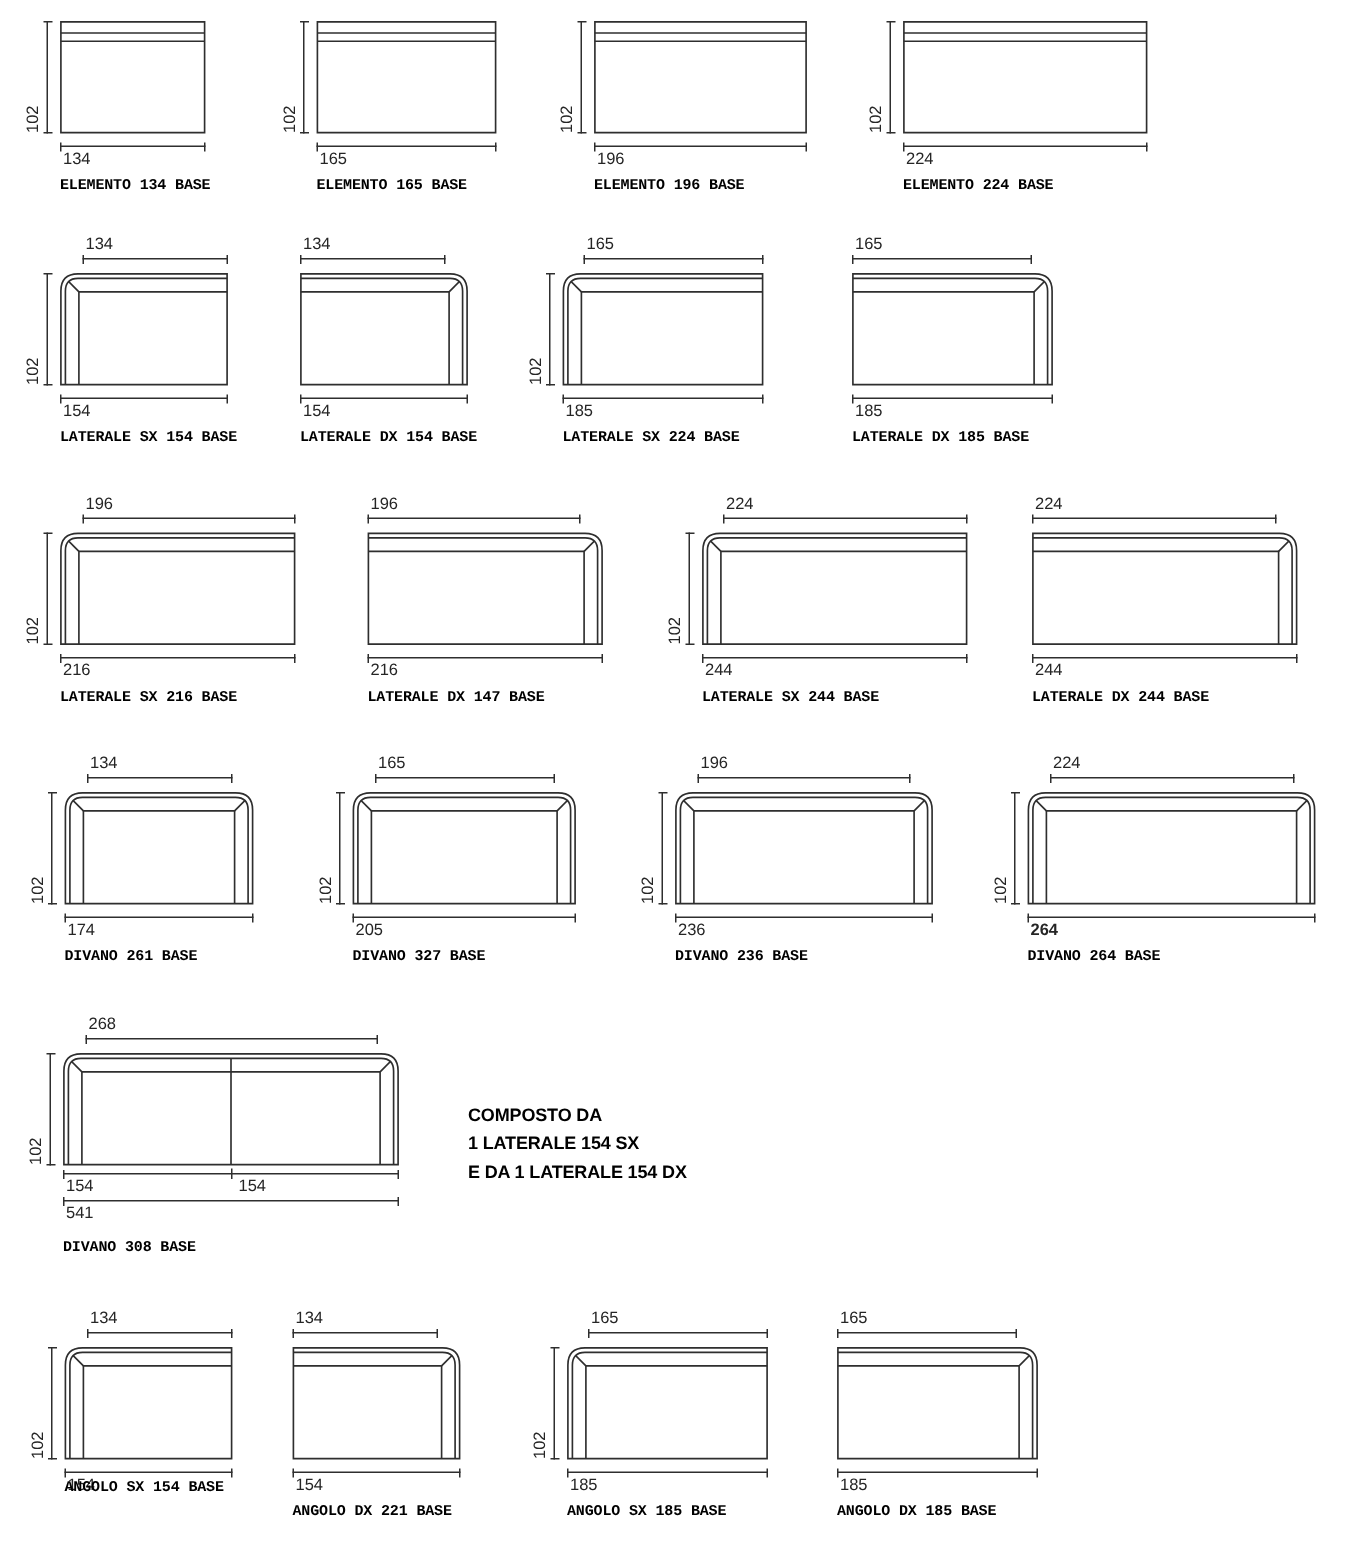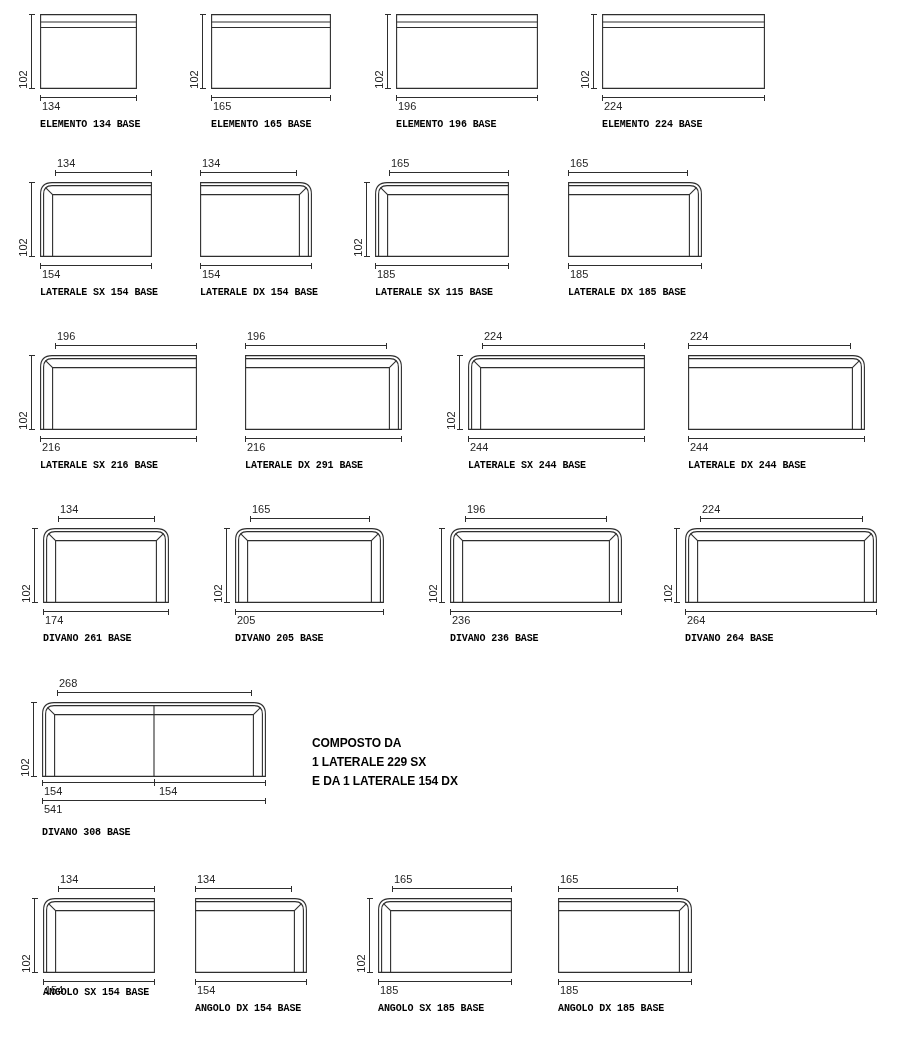--- a/index.html
+++ b/index.html
@@ -111,21 +111,21 @@
         <svg class="draw" width="134" height="75">
           <path d="M 0.6,74.4 L 0.6,12 Q 0.6,0.6 12,0.6 L 133.4,0.6 L 133.4,74.4 Z" fill="none" stroke="#2e2e2e" stroke-width="1.1"></path>
           <path d="M 3.6,74.4 L 3.6,12 Q 3.6,3.6 12,3.6 L 133.4,3.6" fill="none" stroke="#2e2e2e" stroke-width="1.1"></path>
           <path d="M 12.6,74.4 L 12.6,12.6 L 133.4,12.6" fill="none" stroke="#2e2e2e" stroke-width="1.1"></path>
           <path d="M 5.800000000000001,5.800000000000001 L 12.6,12.6" fill="none" stroke="#2e2e2e" stroke-width="1.1"></path>
         </svg>
         <div class="vdim" style="left: -9px; top: 0px; height: 75px;"></div>
         <div class="hnum">102</div>
         <div class="dimline" style="left: 0px; top: 83px; width: 134px;"></div>
         <div class="dimnum" style="left: 2px; top: 86px;">185</div>
-        <div class="mlabel" style="left: 0px; top: 104px;">LATERALE SX 115 BASE</div>
+        <div class="mlabel" style="left: 0px; top: 104px;">LATERALE SX 224 BASE</div>
       </div>
       <div class="module" style="left: 568px; top: 182px; width: 134px; height: 75px;">
         <div class="dimline" style="left: 0px; top: -10px; width: 120px;"></div>
         <div class="dimnum" style="left: 2px; top: -25px;">165</div>
         <svg class="draw" width="134" height="75">
           <path d="M 133.4,74.4 L 133.4,12 Q 133.4,0.6 122,0.6 L 0.6,0.6 L 0.6,74.4 Z" fill="none" stroke="#2e2e2e" stroke-width="1.1"></path>
           <path d="M 130.4,74.4 L 130.4,12 Q 130.4,3.6 122,3.6 L 0.6,3.6" fill="none" stroke="#2e2e2e" stroke-width="1.1"></path>
           <path d="M 121.4,74.4 L 121.4,12.6 L 0.6,12.6" fill="none" stroke="#2e2e2e" stroke-width="1.1"></path>
           <path d="M 128.20000000000002,5.800000000000001 L 121.4,12.6" fill="none" stroke="#2e2e2e" stroke-width="1.1"></path>
         </svg>
@@ -152,21 +152,21 @@
         <div class="dimline" style="left: 0px; top: -10px; width: 142px;"></div>
         <div class="dimnum" style="left: 2px; top: -25px;">196</div>
         <svg class="draw" width="157" height="75">
           <path d="M 156.4,74.4 L 156.4,12 Q 156.4,0.6 145,0.6 L 0.6,0.6 L 0.6,74.4 Z" fill="none" stroke="#2e2e2e" stroke-width="1.1"></path>
           <path d="M 153.4,74.4 L 153.4,12 Q 153.4,3.6 145,3.6 L 0.6,3.6" fill="none" stroke="#2e2e2e" stroke-width="1.1"></path>
           <path d="M 144.4,74.4 L 144.4,12.6 L 0.6,12.6" fill="none" stroke="#2e2e2e" stroke-width="1.1"></path>
           <path d="M 151.20000000000002,5.800000000000001 L 144.4,12.6" fill="none" stroke="#2e2e2e" stroke-width="1.1"></path>
         </svg>
         <div class="dimline" style="left: 0px; top: 83px; width: 157px;"></div>
         <div class="dimnum" style="left: 2px; top: 86px;">216</div>
-        <div class="mlabel" style="left: 0px; top: 104px;">LATERALE DX 291 BASE</div>
+        <div class="mlabel" style="left: 0px; top: 104px;">LATERALE DX 147 BASE</div>
       </div>
       <div class="module" style="left: 468px; top: 355px; width: 177px; height: 75px;">
         <div class="dimline" style="left: 14px; top: -10px; width: 163px;"></div>
         <div class="dimnum" style="left: 16px; top: -25px;">224</div>
         <svg class="draw" width="177" height="75">
           <path d="M 0.6,74.4 L 0.6,12 Q 0.6,0.6 12,0.6 L 176.4,0.6 L 176.4,74.4 Z" fill="none" stroke="#2e2e2e" stroke-width="1.1"></path>
           <path d="M 3.6,74.4 L 3.6,12 Q 3.6,3.6 12,3.6 L 176.4,3.6" fill="none" stroke="#2e2e2e" stroke-width="1.1"></path>
           <path d="M 12.6,74.4 L 12.6,12.6 L 176.4,12.6" fill="none" stroke="#2e2e2e" stroke-width="1.1"></path>
           <path d="M 5.800000000000001,5.800000000000001 L 12.6,12.6" fill="none" stroke="#2e2e2e" stroke-width="1.1"></path>
         </svg>
@@ -212,21 +212,21 @@
           <path d="M 0.6,74.4 L 0.6,12 Q 0.6,0.6 12,0.6 L 137,0.6 Q 148.4,0.6 148.4,12 L 148.4,74.4 Z" fill="none" stroke="#2e2e2e" stroke-width="1.1"></path>
           <path d="M 3.6,74.4 L 3.6,12 Q 3.6,3.6 12,3.6 L 137,3.6 Q 145.4,3.6 145.4,12 L 145.4,74.4" fill="none" stroke="#2e2e2e" stroke-width="1.1"></path>
           <path d="M 12.6,74.4 L 12.6,12.6 L 136.4,12.6 L 136.4,74.4" fill="none" stroke="#2e2e2e" stroke-width="1.1"></path>
           <path d="M 5.800000000000001,5.800000000000001 L 12.6,12.6" fill="none" stroke="#2e2e2e" stroke-width="1.1"></path>
           <path d="M 143.20000000000002,5.800000000000001 L 136.4,12.6" fill="none" stroke="#2e2e2e" stroke-width="1.1"></path>
         </svg>
         <div class="vdim" style="left: -9px; top: 0px; height: 75px;"></div>
         <div class="hnum">102</div>
         <div class="dimline" style="left: 0px; top: 83px; width: 149px;"></div>
         <div class="dimnum" style="left: 2px; top: 86px;">205</div>
-        <div class="mlabel" style="left: 0px; top: 104px;">DIVANO 205 BASE</div>
+        <div class="mlabel" style="left: 0px; top: 104px;">DIVANO 327 BASE</div>
       </div>
       <div class="module" style="left: 450px; top: 528px; width: 172px; height: 75px;">
         <div class="dimline" style="left: 15px; top: -10px; width: 142px;"></div>
         <div class="dimnum" style="left: 17px; top: -25px;">196</div>
         <svg class="draw" width="172" height="75">
           <path d="M 0.6,74.4 L 0.6,12 Q 0.6,0.6 12,0.6 L 160,0.6 Q 171.4,0.6 171.4,12 L 171.4,74.4 Z" fill="none" stroke="#2e2e2e" stroke-width="1.1"></path>
           <path d="M 3.6,74.4 L 3.6,12 Q 3.6,3.6 12,3.6 L 160,3.6 Q 168.4,3.6 168.4,12 L 168.4,74.4" fill="none" stroke="#2e2e2e" stroke-width="1.1"></path>
           <path d="M 12.6,74.4 L 12.6,12.6 L 159.4,12.6 L 159.4,74.4" fill="none" stroke="#2e2e2e" stroke-width="1.1"></path>
           <path d="M 5.800000000000001,5.800000000000001 L 12.6,12.6" fill="none" stroke="#2e2e2e" stroke-width="1.1"></path>
           <path d="M 166.20000000000002,5.800000000000001 L 159.4,12.6" fill="none" stroke="#2e2e2e" stroke-width="1.1"></path>
@@ -243,21 +243,21 @@
         <svg class="draw" width="192" height="75">
           <path d="M 0.6,74.4 L 0.6,12 Q 0.6,0.6 12,0.6 L 180,0.6 Q 191.4,0.6 191.4,12 L 191.4,74.4 Z" fill="none" stroke="#2e2e2e" stroke-width="1.1"></path>
           <path d="M 3.6,74.4 L 3.6,12 Q 3.6,3.6 12,3.6 L 180,3.6 Q 188.4,3.6 188.4,12 L 188.4,74.4" fill="none" stroke="#2e2e2e" stroke-width="1.1"></path>
           <path d="M 12.6,74.4 L 12.6,12.6 L 179.4,12.6 L 179.4,74.4" fill="none" stroke="#2e2e2e" stroke-width="1.1"></path>
           <path d="M 5.800000000000001,5.800000000000001 L 12.6,12.6" fill="none" stroke="#2e2e2e" stroke-width="1.1"></path>
           <path d="M 186.20000000000002,5.800000000000001 L 179.4,12.6" fill="none" stroke="#2e2e2e" stroke-width="1.1"></path>
         </svg>
         <div class="vdim" style="left: -9px; top: 0px; height: 75px;"></div>
         <div class="hnum">102</div>
         <div class="dimline" style="left: 0px; top: 83px; width: 192px;"></div>
-        <div class="dimnum" style="left: 2px; top: 86px;">264</div>
+        <div class="dimnum" style="left: 2px; top: 86px; font-weight: bold;">264</div>
         <div class="mlabel" style="left: 0px; top: 104px;">DIVANO 264 BASE</div>
       </div>
       <div class="module" style="left: 42px; top: 702px; width: 224px; height: 75px;">
         <div class="dimline" style="left: 15px; top: -10px; width: 195px;"></div>
         <div class="dimnum" style="left: 17px; top: -25px;">268</div>
         <svg class="draw" width="224" height="75">
           <path d="M 0.6,74.4 L 0.6,12 Q 0.6,0.6 12,0.6 L 212,0.6 Q 223.4,0.6 223.4,12 L 223.4,74.4 Z" fill="none" stroke="#2e2e2e" stroke-width="1.1"></path>
           <path d="M 3.6,74.4 L 3.6,12 Q 3.6,3.6 12,3.6 L 212,3.6 Q 220.4,3.6 220.4,12 L 220.4,74.4" fill="none" stroke="#2e2e2e" stroke-width="1.1"></path>
           <path d="M 12.6,74.4 L 12.6,12.6 L 211.4,12.6 L 211.4,74.4" fill="none" stroke="#2e2e2e" stroke-width="1.1"></path>
           <path d="M 5.800000000000001,5.800000000000001 L 12.6,12.6" fill="none" stroke="#2e2e2e" stroke-width="1.1"></path>
@@ -294,21 +294,21 @@
         <div class="dimline" style="left: 0px; top: -10px; width: 97px;"></div>
         <div class="dimnum" style="left: 2px; top: -25px;">134</div>
         <svg class="draw" width="112" height="75">
           <path d="M 111.4,74.4 L 111.4,12 Q 111.4,0.6 100,0.6 L 0.6,0.6 L 0.6,74.4 Z" fill="none" stroke="#2e2e2e" stroke-width="1.1"></path>
           <path d="M 108.4,74.4 L 108.4,12 Q 108.4,3.6 100,3.6 L 0.6,3.6" fill="none" stroke="#2e2e2e" stroke-width="1.1"></path>
           <path d="M 99.4,74.4 L 99.4,12.6 L 0.6,12.6" fill="none" stroke="#2e2e2e" stroke-width="1.1"></path>
           <path d="M 106.2,5.800000000000001 L 99.4,12.6" fill="none" stroke="#2e2e2e" stroke-width="1.1"></path>
         </svg>
         <div class="dimline" style="left: 0px; top: 83px; width: 112px;"></div>
         <div class="dimnum" style="left: 2px; top: 86px;">154</div>
-        <div class="mlabel" style="left: 0px; top: 104px;">ANGOLO DX 154 BASE</div>
+        <div class="mlabel" style="left: 0px; top: 104px;">ANGOLO DX 221 BASE</div>
       </div>
       <div class="module" style="left: 378px; top: 898px; width: 134px; height: 75px;">
         <div class="dimline" style="left: 14px; top: -10px; width: 120px;"></div>
         <div class="dimnum" style="left: 16px; top: -25px;">165</div>
         <svg class="draw" width="134" height="75">
           <path d="M 0.6,74.4 L 0.6,12 Q 0.6,0.6 12,0.6 L 133.4,0.6 L 133.4,74.4 Z" fill="none" stroke="#2e2e2e" stroke-width="1.1"></path>
           <path d="M 3.6,74.4 L 3.6,12 Q 3.6,3.6 12,3.6 L 133.4,3.6" fill="none" stroke="#2e2e2e" stroke-width="1.1"></path>
           <path d="M 12.6,74.4 L 12.6,12.6 L 133.4,12.6" fill="none" stroke="#2e2e2e" stroke-width="1.1"></path>
           <path d="M 5.800000000000001,5.800000000000001 L 12.6,12.6" fill="none" stroke="#2e2e2e" stroke-width="1.1"></path>
         </svg>
@@ -327,16 +327,16 @@
           <path d="M 121.4,74.4 L 121.4,12.6 L 0.6,12.6" fill="none" stroke="#2e2e2e" stroke-width="1.1"></path>
           <path d="M 128.20000000000002,5.800000000000001 L 121.4,12.6" fill="none" stroke="#2e2e2e" stroke-width="1.1"></path>
         </svg>
         <div class="dimline" style="left: 0px; top: 83px; width: 134px;"></div>
         <div class="dimnum" style="left: 2px; top: 86px;">185</div>
         <div class="mlabel" style="left: 0px; top: 104px;">ANGOLO DX 185 BASE</div>
       </div>
     </div>
   <div class="note">
     <div>COMPOSTO DA</div>
-    <div>1 LATERALE 229 SX</div>
+    <div>1 LATERALE 154 SX</div>
     <div>E DA 1 LATERALE 154 DX</div>
   </div>
 </div>
 
 </body></html>

